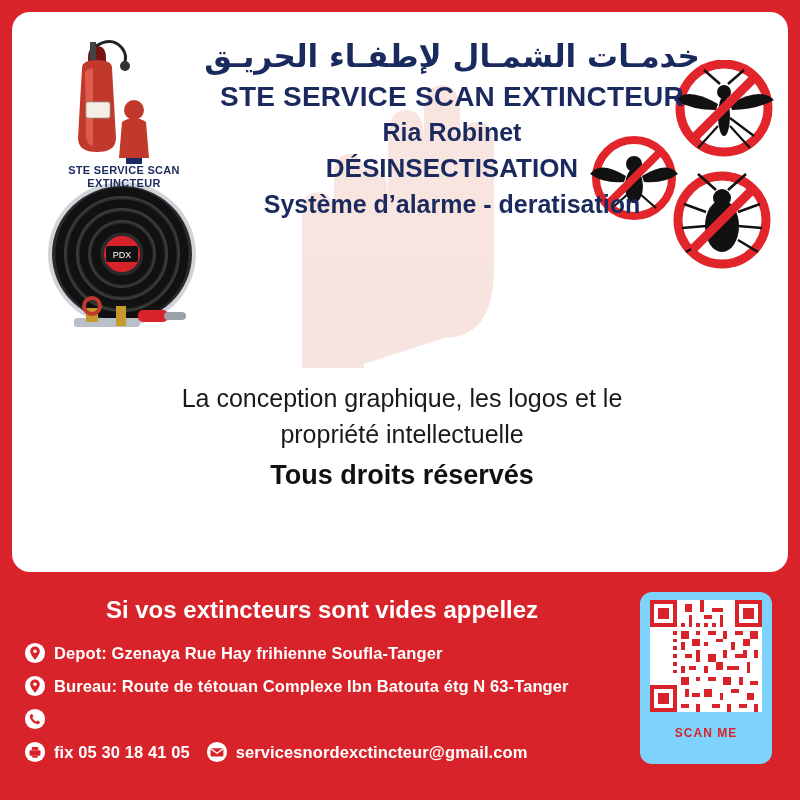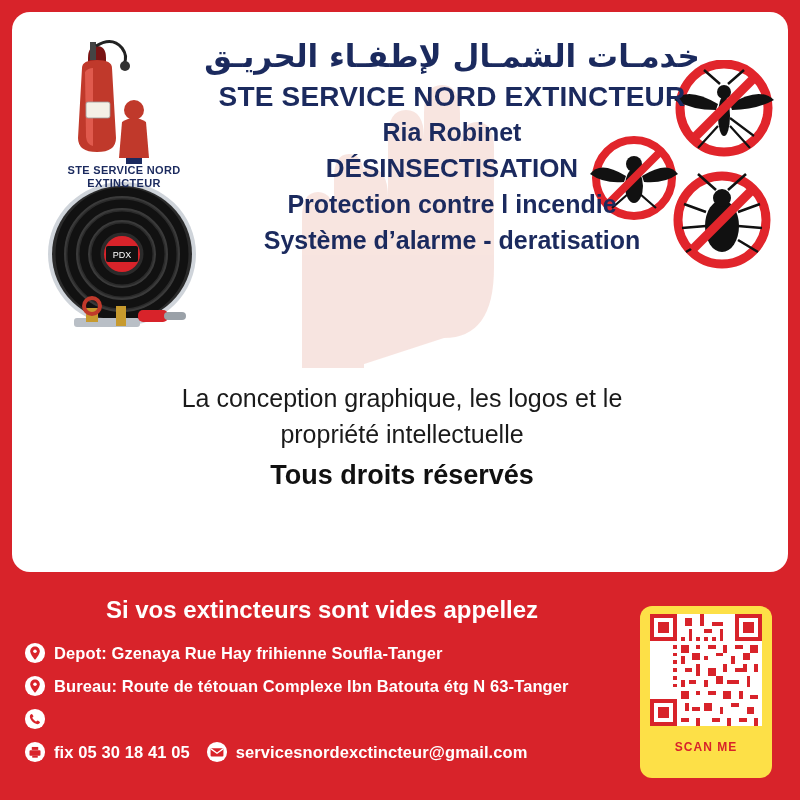--- a/index.html
+++ b/index.html
@@ -179,24 +179,24 @@
     font-weight: bold;
     color: #ffffff;
     letter-spacing: 0.1px;
     white-space: nowrap;
   }
 
   
   .qr-card {
     position: absolute;
     right: 16px;
-    top: 20px;
+    top: 6px;
     width: 132px;
     height: 172px;
-    background: #fde047;
+    background: #7dd3fc;
     border-radius: 12px;
   }
   .qr-holder {
     position: absolute;
     left: 10px;
     top: 8px;
     width: 112px;
     height: 112px;
   }
   .scan-me {
@@ -266,21 +266,21 @@
         <g>
           <rect x="44" y="296" width="66" height="9" rx="3" fill="#b9bfc6"></rect>
           <rect x="56" y="286" width="12" height="14" fill="#c79a2e"></rect>
           <circle cx="62" cy="284" r="8" fill="none" stroke="#c0392b" stroke-width="4"></circle>
           <rect x="86" y="284" width="10" height="20" fill="#c79a2e"></rect>
           <rect x="108" y="288" width="30" height="12" rx="5" fill="#d8232a"></rect>
           <rect x="134" y="290" width="22" height="8" rx="4" fill="#9aa1a8"></rect>
         </g>
       </svg>
       <div class="ext-label">
-        <span>STE SERVICE NORD</span><br>
+        <span>STE SERVICE SCAN</span><br>
         <span>EXTINCTEUR</span>
       </div>
     </div>
 
     <div class="pests">
       <svg viewBox="0 0 200 230" width="200" height="230">
 
         <g>
           <circle cx="142" cy="48" r="44" fill="#fff" stroke="#e1252b" stroke-width="9"></circle>
           <g fill="#111">
@@ -315,24 +315,23 @@
             <path d="M124 152 l-22 -8 M124 166 l-24 2 M124 180 l-20 12" stroke="#111" stroke-width="2.6" fill="none"></path>
             <path d="M156 152 l22 -8 M156 166 l24 2 M156 180 l20 12" stroke="#111" stroke-width="2.6" fill="none"></path>
           </g>
           <line x1="110" y1="190" x2="170" y2="130" stroke="#e1252b" stroke-width="9"></line>
         </g>
       </svg>
     </div>
 
     <div class="headlines">
       <div class="arabic">خدمـات الشمـال لإطفـاء الحريـق</div>
-      <div class="company">STE SERVICE NORD EXTINCTEUR</div>
+      <div class="company">STE SERVICE SCAN EXTINCTEUR</div>
       <div class="line-blue">Ria Robinet</div>
       <div class="line-blue big">DÉSINSECTISATION</div>
-      <div class="line-blue">Protection contre l incendie</div>
       <div class="line-blue">Système d’alarme - deratisation</div>
     </div>
 
     <div class="copy-block">
       <div class="copy-text">La conception graphique, les logos et le</div>
       <div class="copy-text">propriété intellectuelle</div>
       <div class="copy-strong">Tous droits réservés</div>
     </div>
   </div>
 

